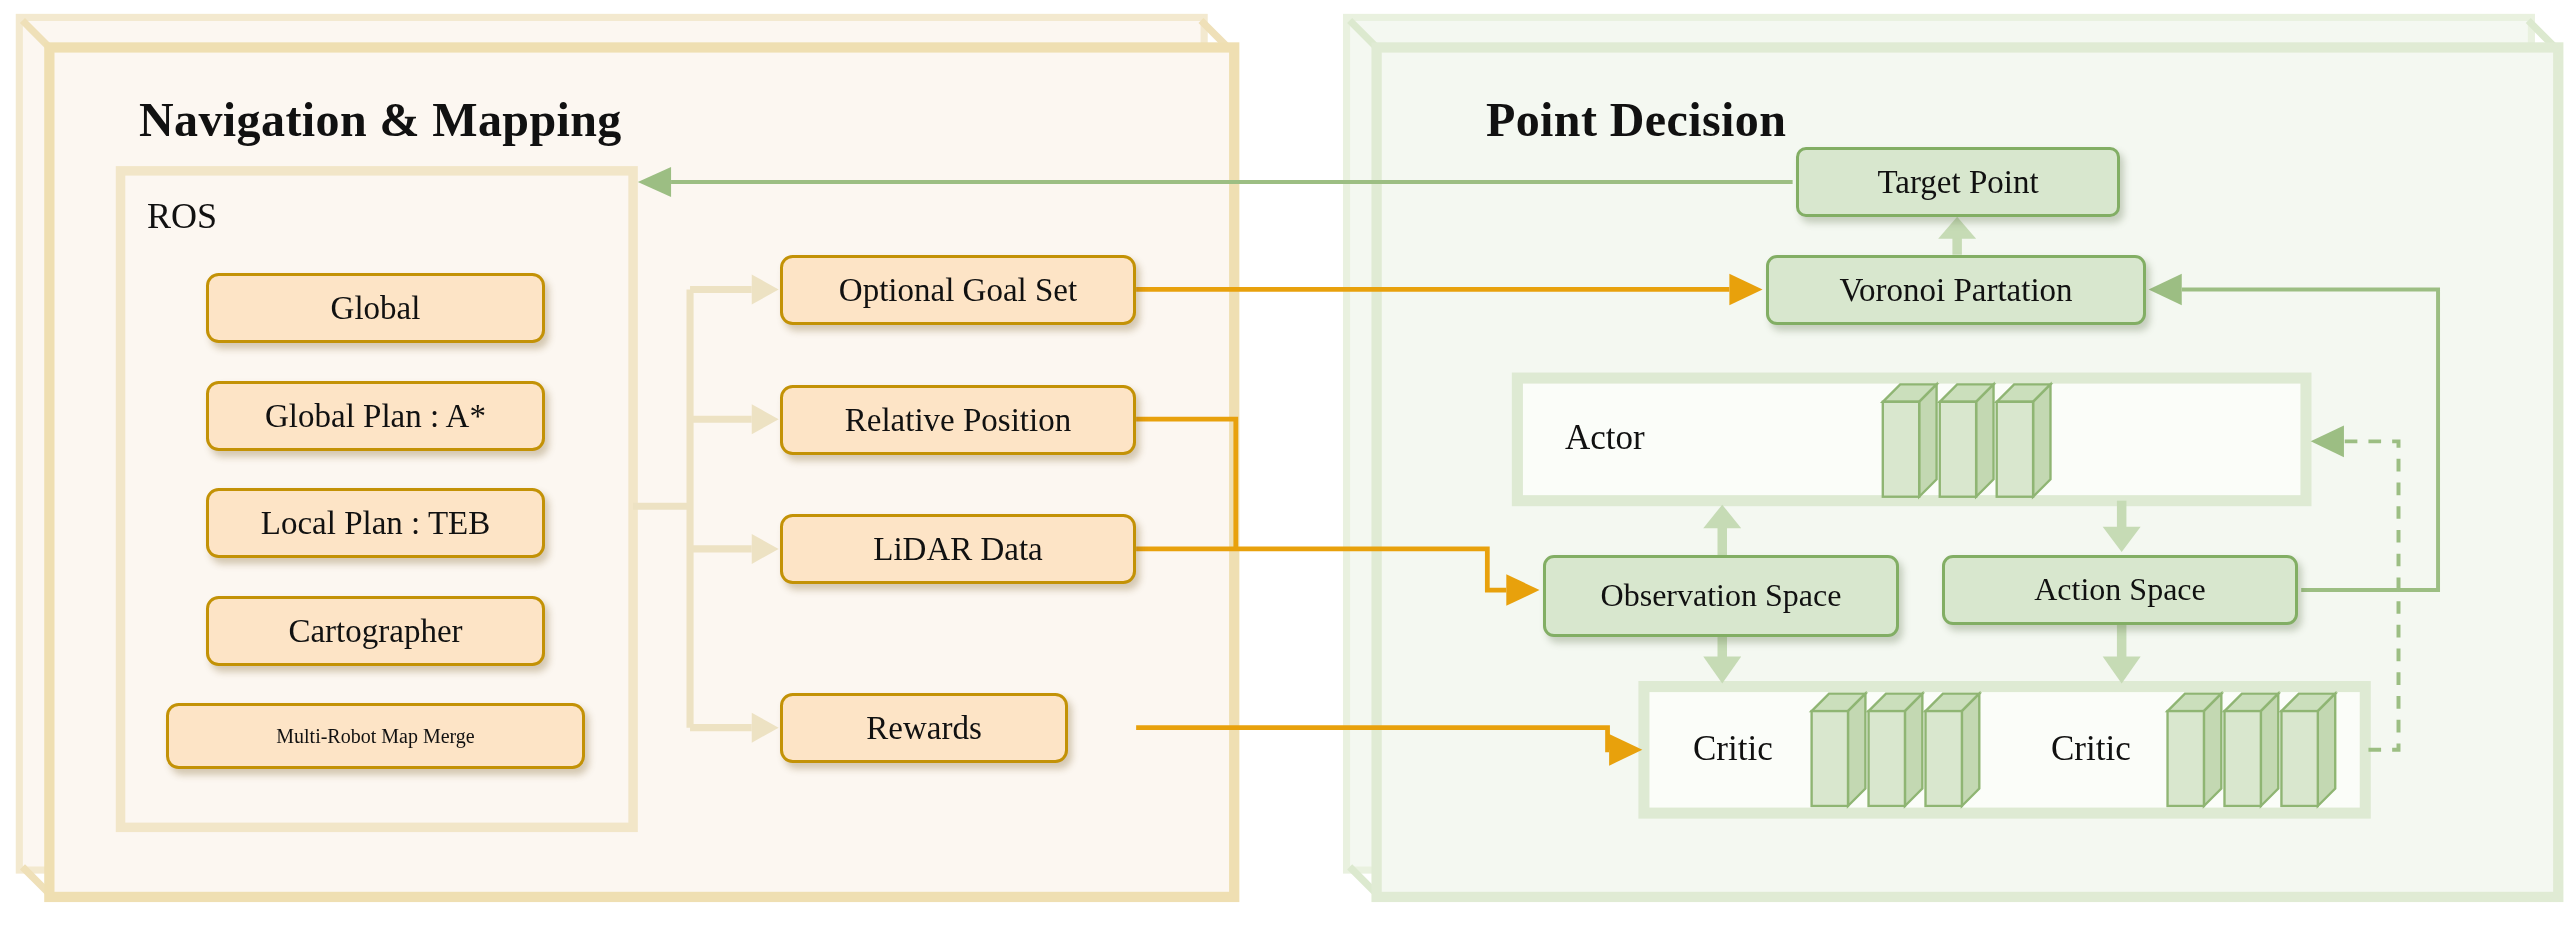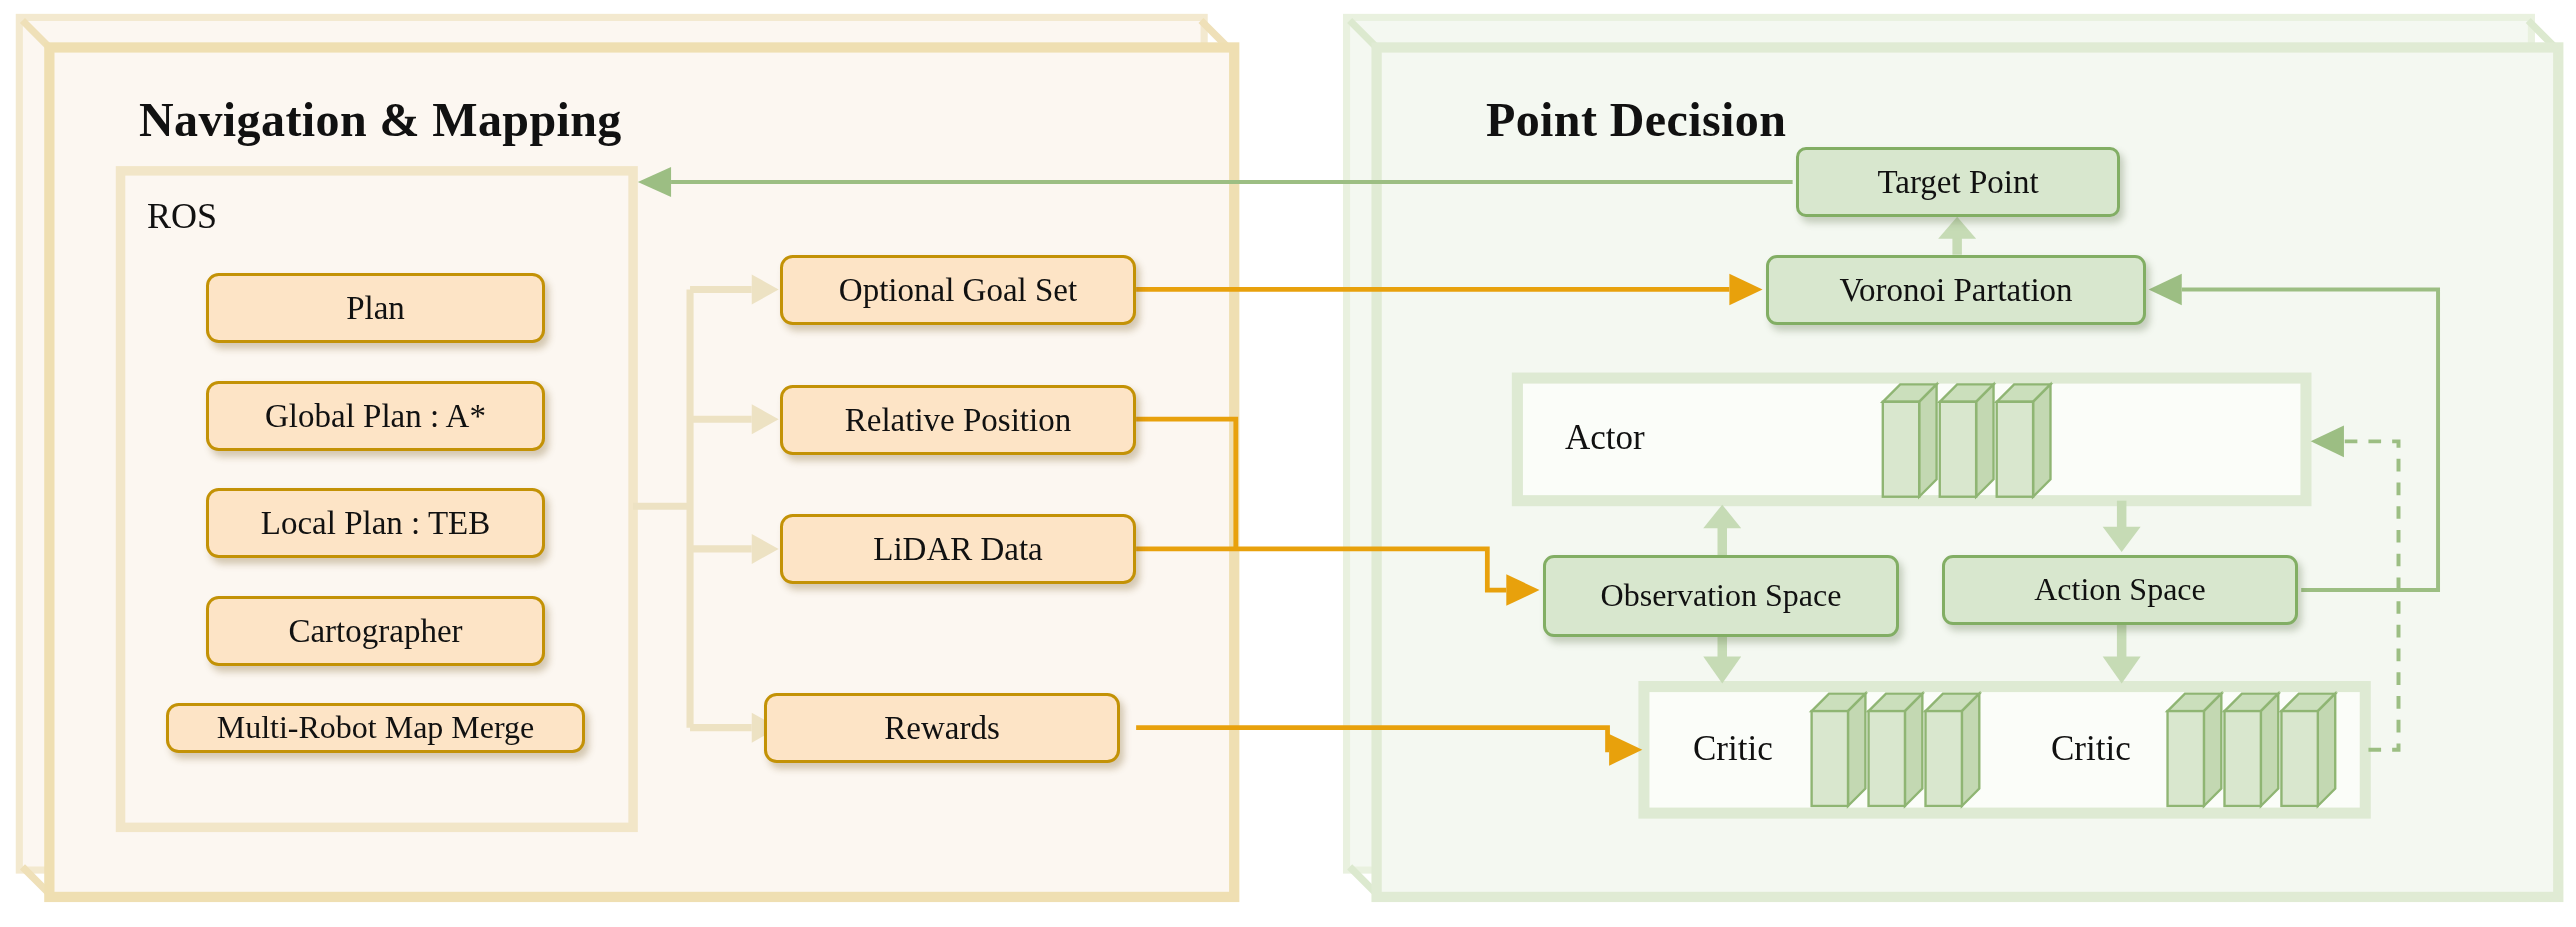--- a/index.html
+++ b/index.html
@@ -121,30 +121,30 @@
     </g>
   </svg>
 
   <div class="ptitle" style="left:139px;top:92px;">Navigation &amp; Mapping</div>
   <div class="ptitle" style="left:1486px;top:92px;">Point Decision</div>
   <div class="plabel" style="left:147px;top:195px;">ROS</div>
   <div class="clabel" style="left:1565px;top:418px;">Actor</div>
   <div class="clabel" style="left:1693px;top:729px;">Critic</div>
   <div class="clabel" style="left:2051px;top:729px;">Critic</div>
 
-  <div class="node obox" style="left:206px;top:273px;width:339px;height:70px;">Plan</div>
+  <div class="node obox" style="left:206px;top:273px;width:339px;height:70px;">Global</div>
   <div class="node obox" style="left:206px;top:381px;width:339px;height:70px;">Global Plan : A*</div>
   <div class="node obox" style="left:206px;top:488px;width:339px;height:70px;">Local Plan : TEB</div>
   <div class="node obox" style="left:206px;top:596px;width:339px;height:70px;">Cartographer</div>
-  <div class="node obox" style="left:166px;top:703px;width:419px;height:50px;font-size:32px;">Multi-Robot Map Merge</div>
+  <div class="node obox" style="left:166px;top:703px;width:419px;height:66px;font-size:20px;">Multi-Robot Map Merge</div>
 
   <div class="node obox" style="left:780px;top:255px;width:356px;height:70px;">Optional Goal Set</div>
   <div class="node obox" style="left:780px;top:385px;width:356px;height:70px;">Relative Position</div>
   <div class="node obox" style="left:780px;top:514px;width:356px;height:70px;">LiDAR Data</div>
-  <div class="node obox" style="left:764px;top:693px;width:356px;height:70px;">Rewards</div>
+  <div class="node obox" style="left:780px;top:693px;width:288px;height:70px;">Rewards</div>
 
   <div class="node gbox" style="left:1796px;top:147px;width:324px;height:70px;border-radius:10px;">Target Point</div>
   <div class="node gbox" style="left:1766px;top:255px;width:380px;height:70px;">Voronoi Partation</div>
   <div class="node gbox" style="left:1543px;top:555px;width:356px;height:82px;font-size:32px;">Observation Space</div>
   <div class="node gbox" style="left:1942px;top:555px;width:356px;height:70px;font-size:32px;">Action Space</div>
 
 </div>
 
 
 </body></html>

